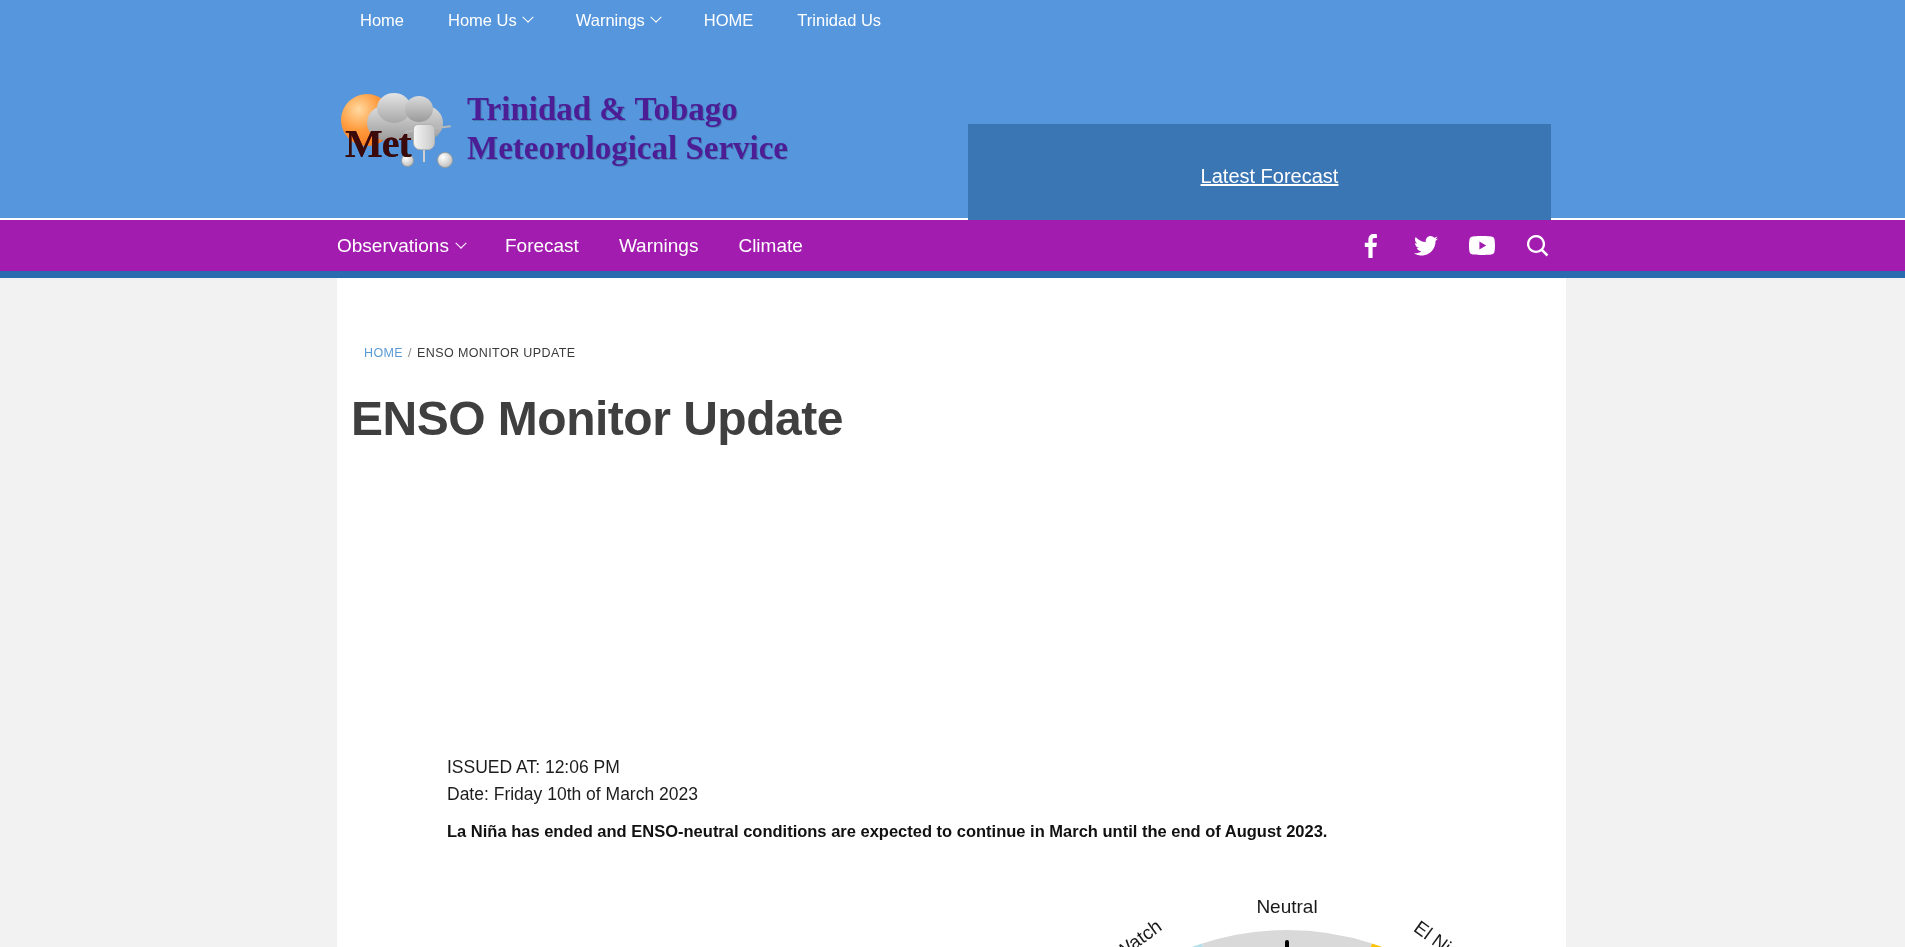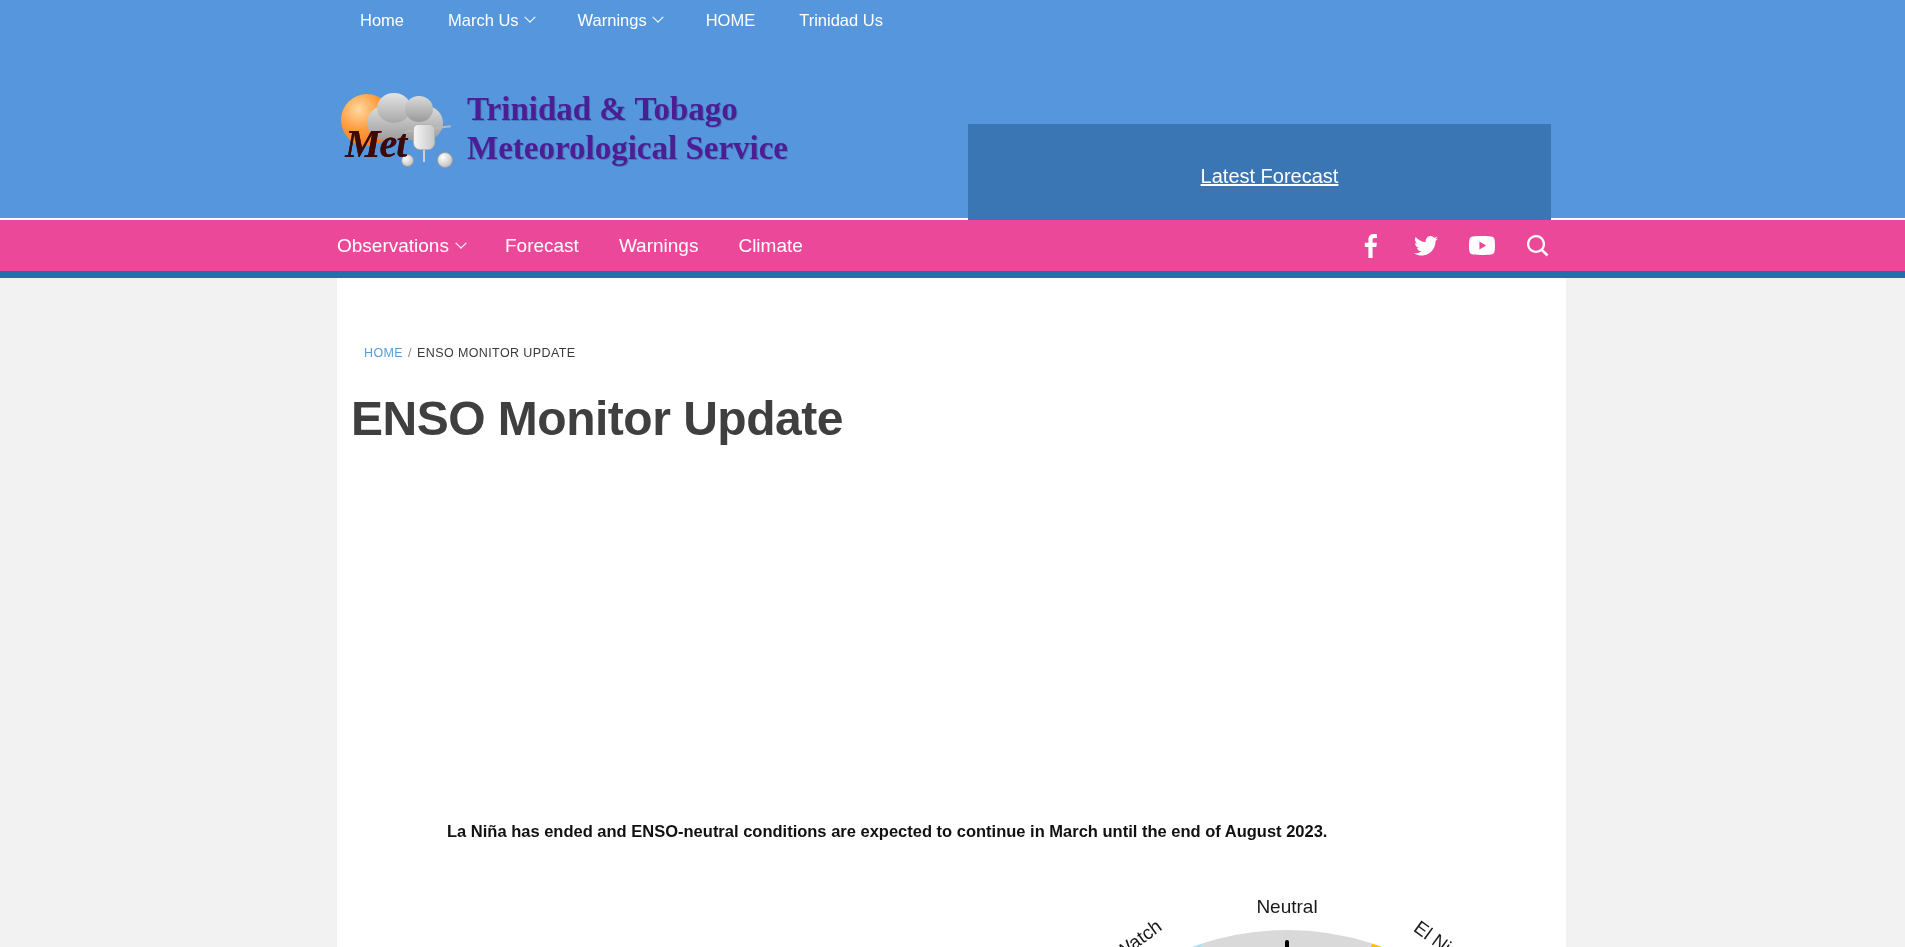--- a/index.html
+++ b/index.html
@@ -49,21 +49,20 @@
     left: 337px; top: 0;
     right: 339px; height: 100%;
     display: flex;
     align-items: center;
   }
   .logo {
     position: relative;
     width: 118px; height: 86px;
     flex: none;
     margin-right: 12px;
-    font-style: italic;
   }
   .logo .sun {
     position: absolute; left: 4px; top: 8px;
     width: 52px; height: 52px; border-radius: 50%;
     background: radial-gradient(circle at 34% 30%, #FFD9A0 0%, #FF9A3C 42%, #F0680E 100%);
   }
   .logo .cloud {
     position: absolute; left: 30px; top: 20px;
     width: 76px; height: 34px; border-radius: 18px;
     background: linear-gradient(180deg,#dcdcdc 0%, #9d9d9d 100%);
@@ -130,21 +129,21 @@
     padding-left: 20px;
   }
   .forecast-box span {
     color: #ffffff; font-size: 20px;
     text-decoration: underline;
   }
 
   
   .mainnav {
     height: 58px;
-    background: #ec4899;
+    background: #a21caf;
     border-bottom: 7px solid #2A6BAF;
     position: relative;
   }
   .nav-inner {
     position: absolute; left: 337px; right: 339px; top: 0; height: 51px;
     display: flex; align-items: center;
   }
   .nav-item {
     color: #ffffff; font-size: 19px;
     margin-right: 40px;
@@ -209,21 +208,21 @@
   }
 </style>
 </head>
 <body>
 
 <div class="topbar">
   <div class="topbar-item">
     <span>Home</span>
   </div>
   <div class="topbar-item">
-    <span>March Us</span>
+    <span>Home Us</span>
     <i class="chev"></i>
   </div>
   <div class="topbar-item">
     <span>Warnings</span>
     <i class="chev"></i>
   </div>
   <div class="topbar-item">
     <span>HOME</span>
   </div>
   <div class="topbar-item">
@@ -294,20 +293,24 @@
 
 <div class="page">
   <div class="content-col">
 
     <div class="breadcrumb">
       <span class="bc-home">HOME</span><span class="bc-sep">/</span><span>ENSO MONITOR UPDATE</span>
     </div>
 
     <h1 class="page-title">ENSO Monitor Update</h1>
 
+    <div class="issue-block">
+      <div>ISSUED AT: 12:06 PM</div>
+      <div>Date: Friday 10th of March 2023</div>
+    </div>
 
     <div class="statement">La Niña has ended and ENSO-neutral conditions are expected to continue in March until the end of August 2023.</div>
 
     <div class="gauge-wrap">
       <svg class="gauge-svg" width="660" height="340" viewBox="0 0 660 340">
         <g id="gauge-segments">
             <path d="M 55 314.99999999999994 A 275 275 0 0 1 107.52032654688949 153.35905561956986 L 210.2654848325078 228.00778266071396 A 148 148 0 0 0 182 315 Z" fill="#5B9BD5"></path>
             <path d="M 107.52032654688949 153.35905561956986 A 275 275 0 0 1 245.02032654688946 53.45945801883272 L 284.2654848325078 174.24363558831726 A 148 148 0 0 0 210.2654848325078 228.00778266071396 Z" fill="#B4DFE9"></path>
             <path d="M 245.02032654688946 53.45945801883272 A 275 275 0 0 1 414.97967345311054 53.45945801883278 L 375.7345151674922 174.2436355883173 A 148 148 0 0 0 284.2654848325078 174.24363558831726 Z" fill="#D9D9D9"></path>
             <path d="M 414.97967345311054 53.45945801883278 A 275 275 0 0 1 552.4796734531105 153.3590556195699 L 449.7345151674922 228.00778266071399 A 148 148 0 0 0 375.7345151674922 174.2436355883173 Z" fill="#FFC000"></path>

